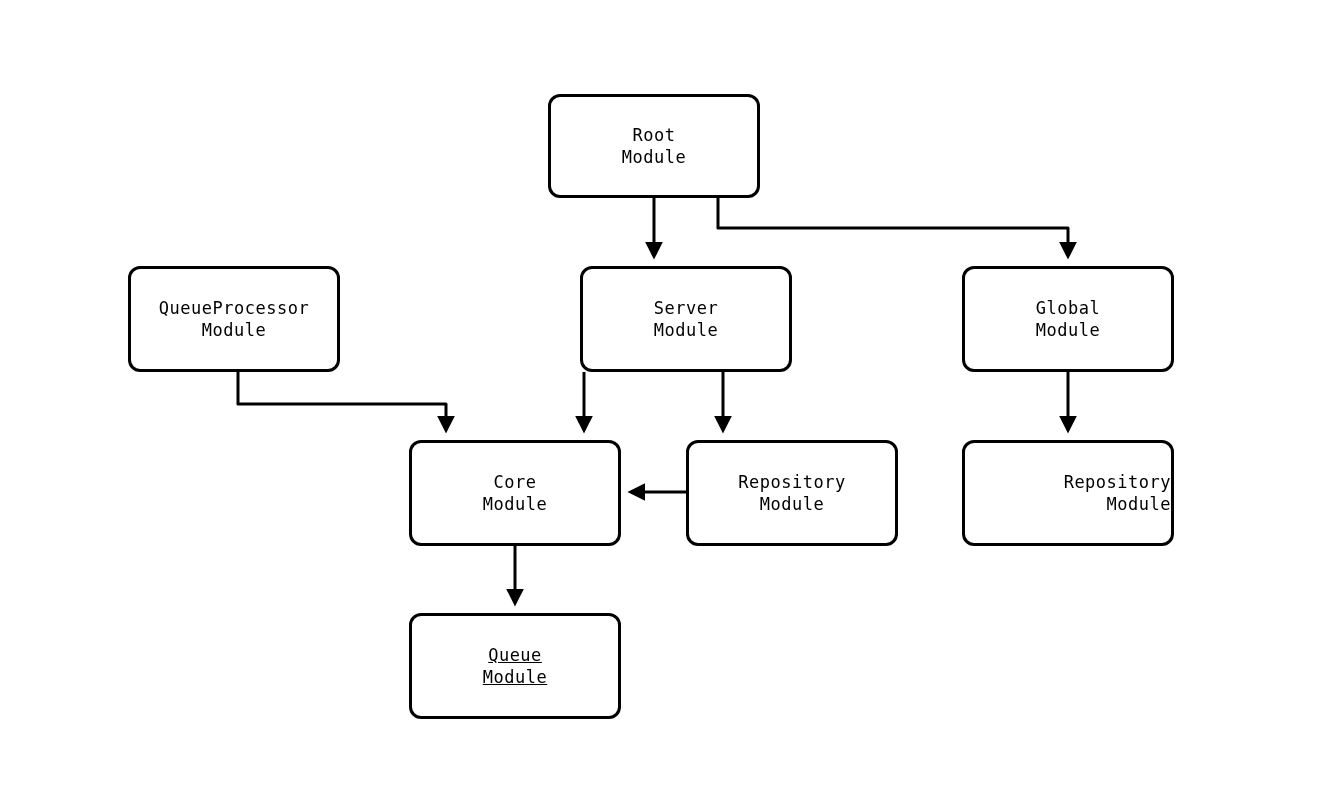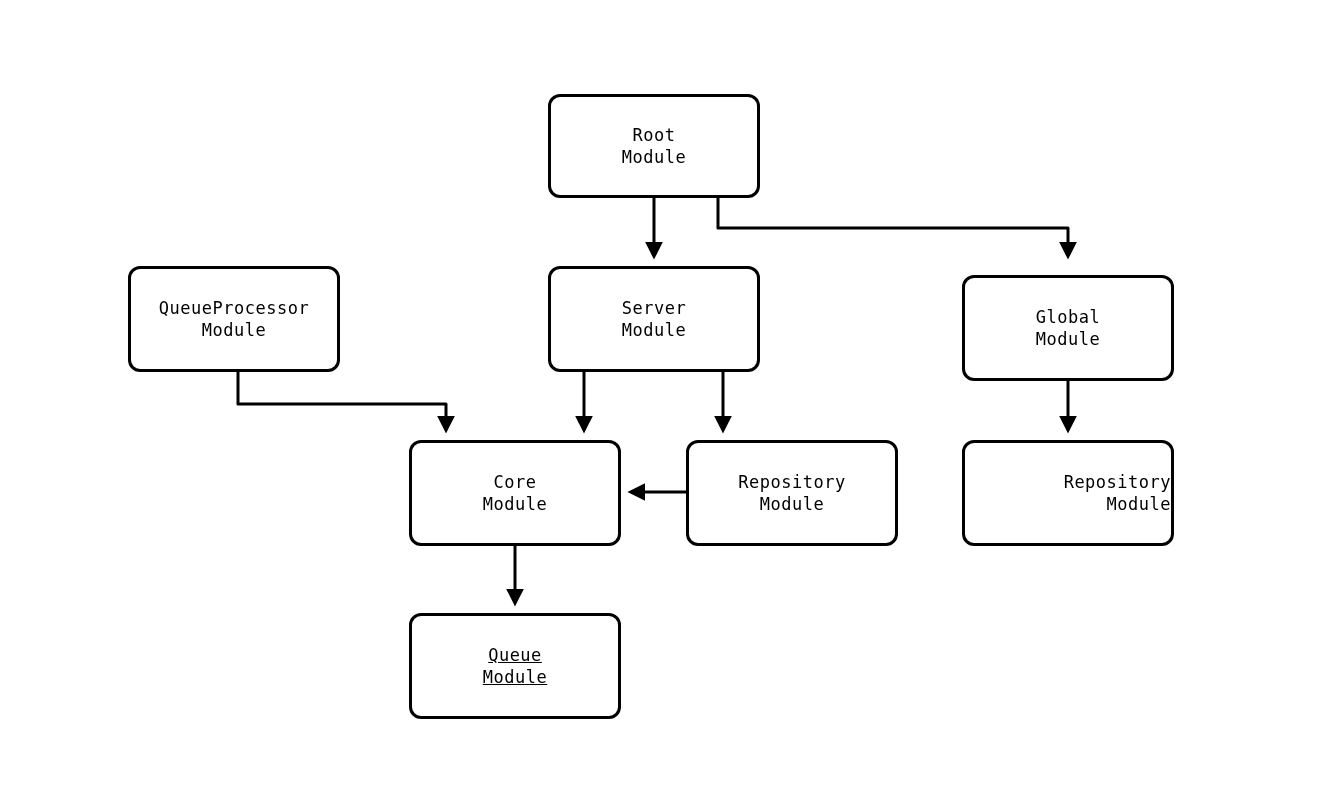--- a/index.html
+++ b/index.html
@@ -92,26 +92,26 @@
   <div class="node" style="left:548px; top:94px; width:212px; height:104px;">
     <span class="line1">Root</span>
     <span class="line2">Module</span>
   </div>
 
   <div class="node" style="left:128px; top:266px; width:212px; height:106px;">
     <span class="line1">QueueProcessor</span>
     <span class="line2">Module</span>
   </div>
 
-  <div class="node" style="left:548px; top:266px; width:212px; height:106px;">
+  <div class="node" style="left:580px; top:266px; width:212px; height:106px;">
     <span class="line1">Server</span>
     <span class="line2">Module</span>
   </div>
 
-  <div class="node" style="left:962px; top:266px; width:212px; height:106px;margin-top:9px;">
+  <div class="node" style="left:962px; top:266px; width:212px; height:106px;">
     <span class="line1">Global</span>
     <span class="line2">Module</span>
   </div>
 
   <div class="node" style="left:409px; top:440px; width:212px; height:106px;">
     <span class="line1">Core</span>
     <span class="line2">Module</span>
   </div>
 
   <div class="node" style="left:686px; top:440px; width:212px; height:106px;">

